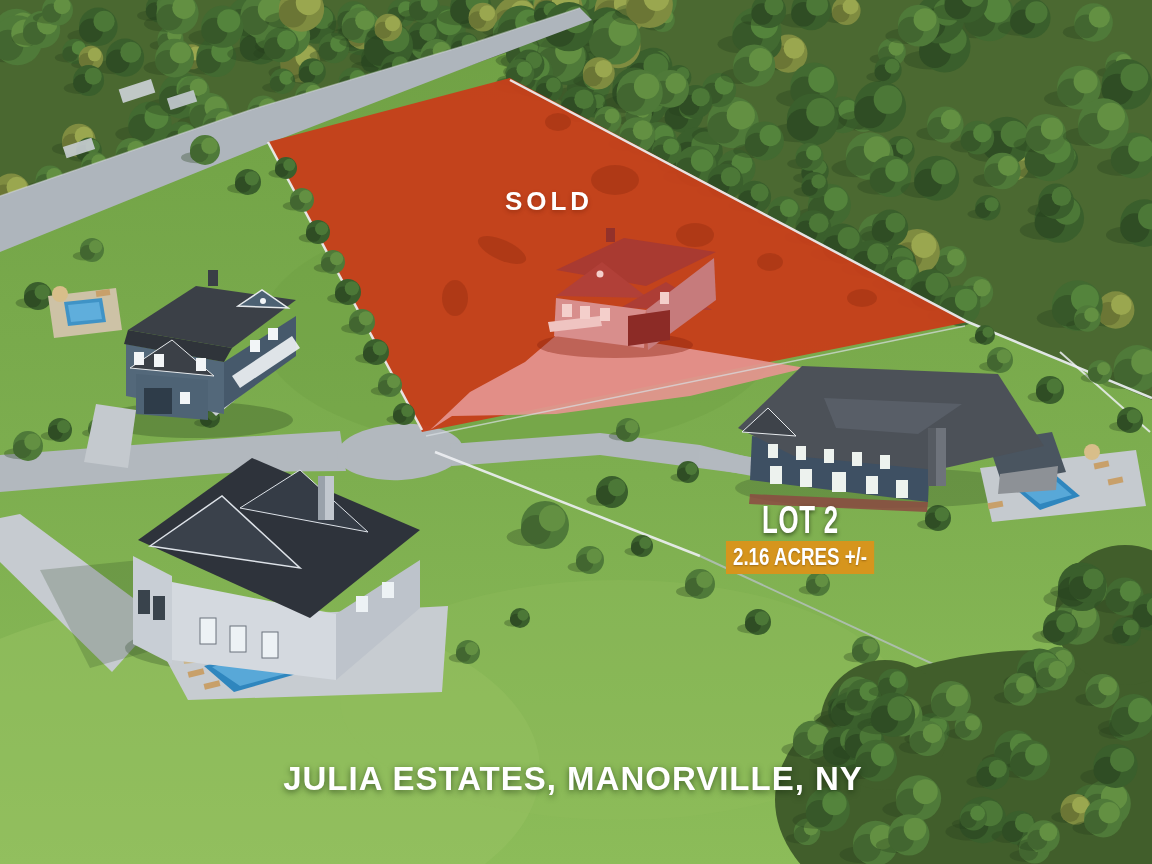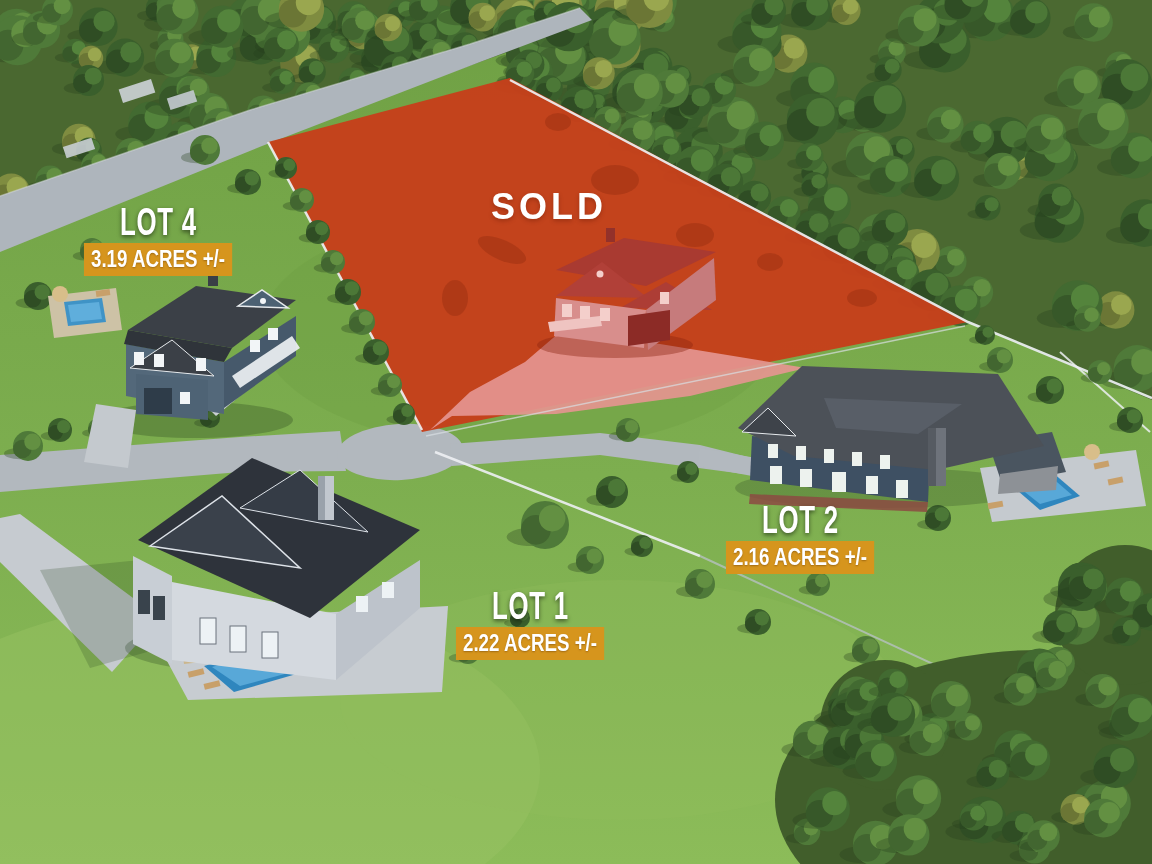--- a/index.html
+++ b/index.html
@@ -14,21 +14,21 @@
     letter-spacing:1px;transform:scaleX(.68);transform-origin:center;
     text-shadow:0 2px 5px rgba(15,25,10,.6);white-space:nowrap;
   }
   .lot-badge{
     display:inline-block;margin-top:3px;background:var(--badge,#D6951D);
     color:var(--labeltxt,#fff);font-weight:700;font-size:24px;line-height:1.05;
     padding:3px 9px 5px;transform:scaleX(.78);transform-origin:center;
     text-shadow:0 1px 2px rgba(60,30,0,.35);white-space:nowrap;
   }
   .sold-name{
-    display:inline-block;font-weight:800;font-size:36px;letter-spacing:4px;
+    display:inline-block;font-weight:800;font-size:26px;letter-spacing:4px;
     text-shadow:0 2px 4px rgba(90,20,0,.35);white-space:nowrap;
   }
   .site-title{
     display:inline-block;font-weight:800;font-size:33px;letter-spacing:1px;
     text-shadow:0 2px 6px rgba(10,30,5,.55);white-space:nowrap;
   }
 </style>
 </head>
 <body>
 
@@ -1886,33 +1886,28 @@
         </g>
         <g>
           <ellipse cx="917.4838831177447" cy="747.2479910897091" rx="18.553469510329887" ry="6.714588965643197" fill="#263E1D" opacity="0.32"></ellipse>
           <circle cx="927.2023671469651" cy="738.4130056085996" r="17.66997096221894" fill="#4F7A39"></circle>
           <circle cx="920.4877781813219" cy="741.9469998010434" r="10.955381996575744" fill="#426630"></circle>
           <circle cx="932.5033584356308" cy="733.4654137391783" r="9.718484029220418" fill="#639042"></circle>
         </g>
       </g>
 </svg>
 
-<div class="overlay-label" style="left:158px;top:204px;">
-  <span class="lot-name">LOT 4</span><br>
-  <span class="lot-badge">3.19 ACRES +/-</span>
-</div>
 
 <div class="overlay-label" style="left:549px;top:186px;">
   <span class="sold-name">SOLD</span>
 </div>
 
 <div class="overlay-label" style="left:800px;top:502px;">
   <span class="lot-name">LOT 2</span><br>
   <span class="lot-badge">2.16 ACRES +/-</span>
 </div>
 
-<div class="overlay-label" style="left:530px;top:588px;">
-  <span class="lot-name">LOT 1</span><br>
-  <span class="lot-badge">2.22 ACRES +/-</span>
+
+<div class="overlay-label" style="left:573px;top:760px;">
+  <span class="site-title">JULIA ESTATES, MANORVILLE, NY</span>
 </div>
 
-
 </div>
 
 </body></html>

